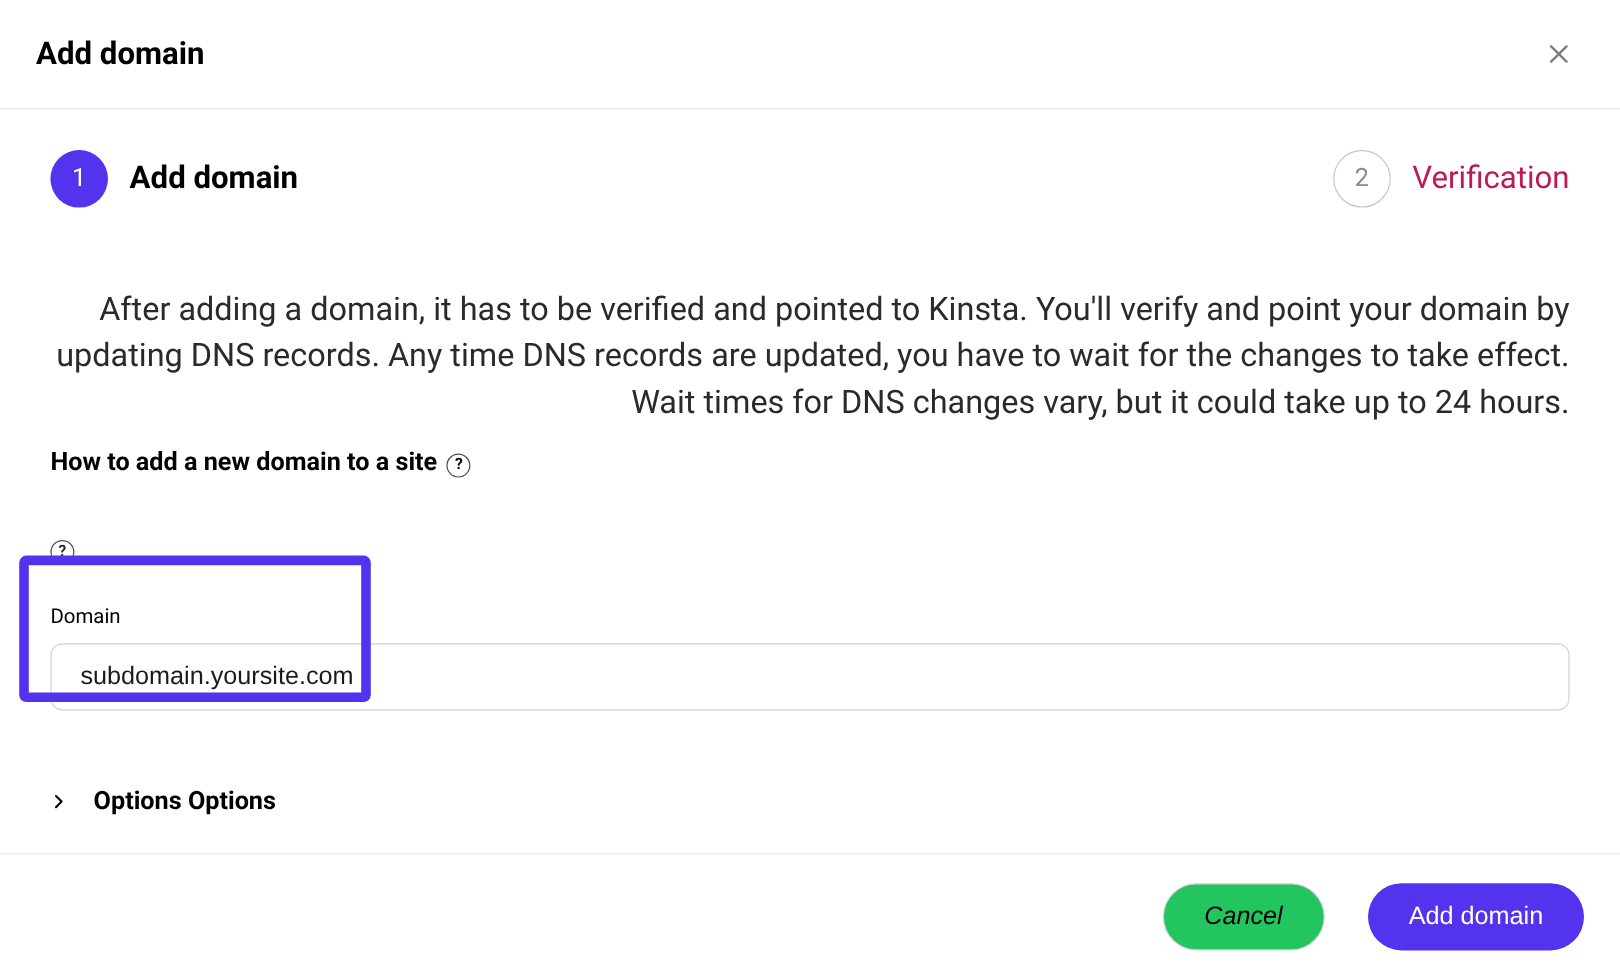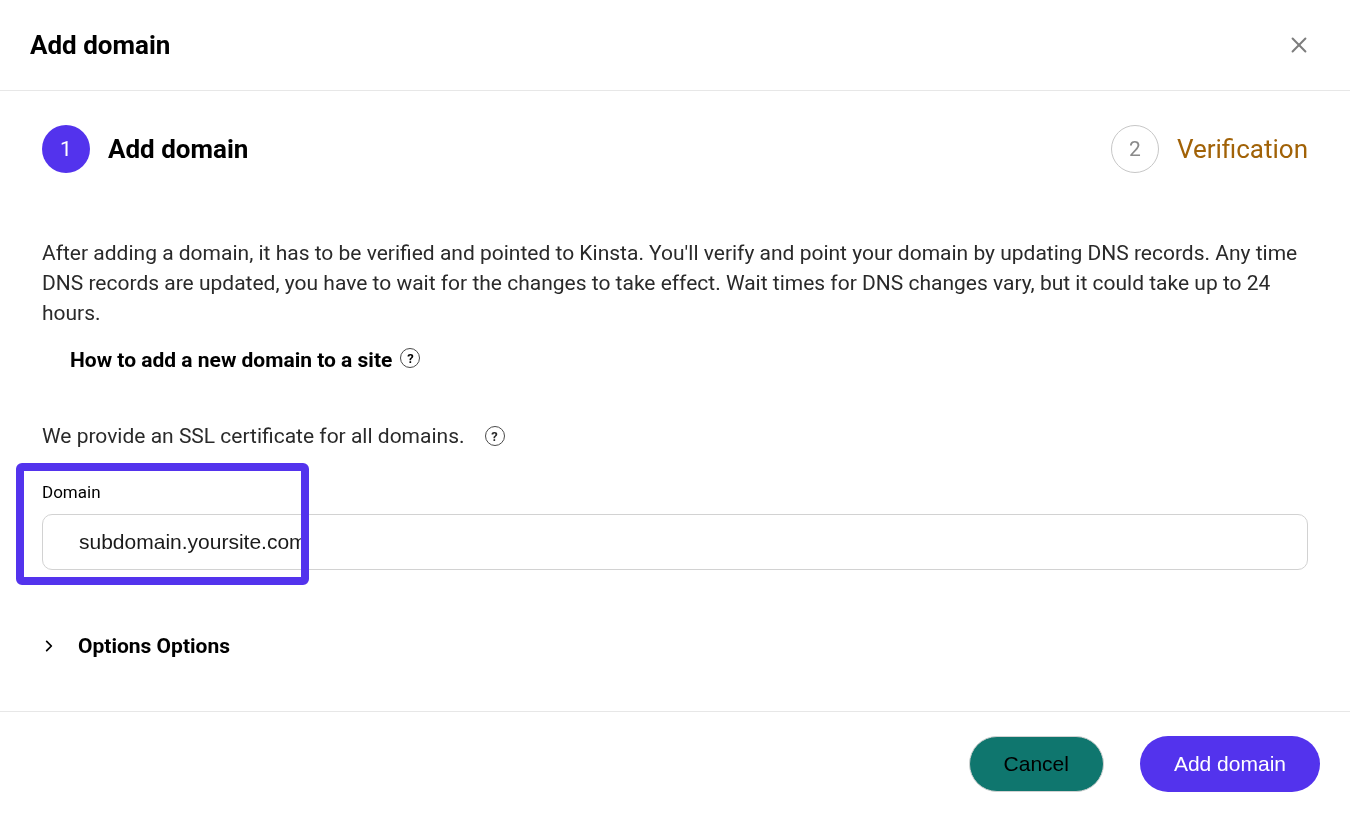--- a/index.html
+++ b/index.html
@@ -46,38 +46,38 @@
   .step { display: flex; align-items: center; gap: 18px; }
   .step-num {
     width: 48px; height: 48px;
     border-radius: 50%;
     display: flex; align-items: center; justify-content: center;
     font-size: 21px;
   }
   .step-num.active { background: #5333ed; color: #fff; }
   .step-num.inactive { border: 1.5px solid #c7c7c7; color: #8a8a8a; }
   .step-label.active { font-size: 26px; font-weight: 700; color: #000; }
-  .step-label.inactive { font-size: 26px; font-weight: 400; color: #a16207; }
+  .step-label.inactive { font-size: 26px; font-weight: 400; color: #be185d; }
 
   .body-text {
-    font-size: 21px;
+    font-size: 27px;
     line-height: 1.42;
     color: #2a2a2a;
     margin-bottom: 20px;
+    text-align: right;
   }
 
   .help-link {
     font-size: 21px;
     font-weight: 700;
     color: #000;
     display: inline-flex;
-    align-items: flex-start;
+    align-items: flex-end;
     gap: 8px;
     margin-bottom: 52px;
-    margin-left: 28px;
   }
   .qmark {
     display: inline-flex;
     align-items: center; justify-content: center;
     width: 20px; height: 20px;
     border: 1.5px solid #4a4a4a;
     border-radius: 50%;
     font-size: 13px;
     font-weight: 700;
   }
@@ -107,21 +107,21 @@
     color: #000;
     margin-bottom: 12px;
     font-weight: 400;
   }
 
   .domain-input {
     width: 100%;
     height: 56px;
     border: 1px solid #d2d2d2;
     border-radius: 10px;
-    padding: 0 36px;
+    padding: 0 24px;
     font-size: 21px;
     color: #1a1a1a;
     outline: none;
   }
 
   .adv-row {
     display: flex;
     align-items: center;
     gap: 22px;
     margin-top: 64px;
@@ -146,23 +146,24 @@
     padding: 0 34px;
     border-radius: 28px;
     font-size: 21px;
     font-weight: 500;
     cursor: pointer;
     display: inline-flex;
     align-items: center;
     justify-content: center;
   }
   .btn-secondary {
-    background: #0f766e;
+    background: #22c55e;
     border: 1px solid #d2d2d2;
     color: #000;
+    font-style: italic;
   }
   .btn-primary {
     background: #5333ed;
     border: none;
     color: #fff;
   }
 </style>
 </head>
 <body>
 
@@ -192,21 +193,20 @@
   </div>
 
   <p class="body-text">After adding a domain, it has to be verified and pointed to Kinsta. You'll verify and point your domain by updating DNS records. Any time DNS records are updated, you have to wait for the changes to take effect. Wait times for DNS changes vary, but it could take up to 24 hours.</p>
 
   <div class="help-link">
     <span>How to add a new domain to a site</span>
     <span class="qmark">?</span>
   </div>
 
   <div class="ssl-row">
-    <span>We provide an SSL certificate for all domains.</span>
     <span class="qmark">?</span>
   </div>
 
   <div>
     <div class="field-label">Domain</div>
     <input class="domain-input" type="text" value="subdomain.yoursite.com" style="">
   </div>
 
   <div class="adv-row">
     <span class="chevron">

